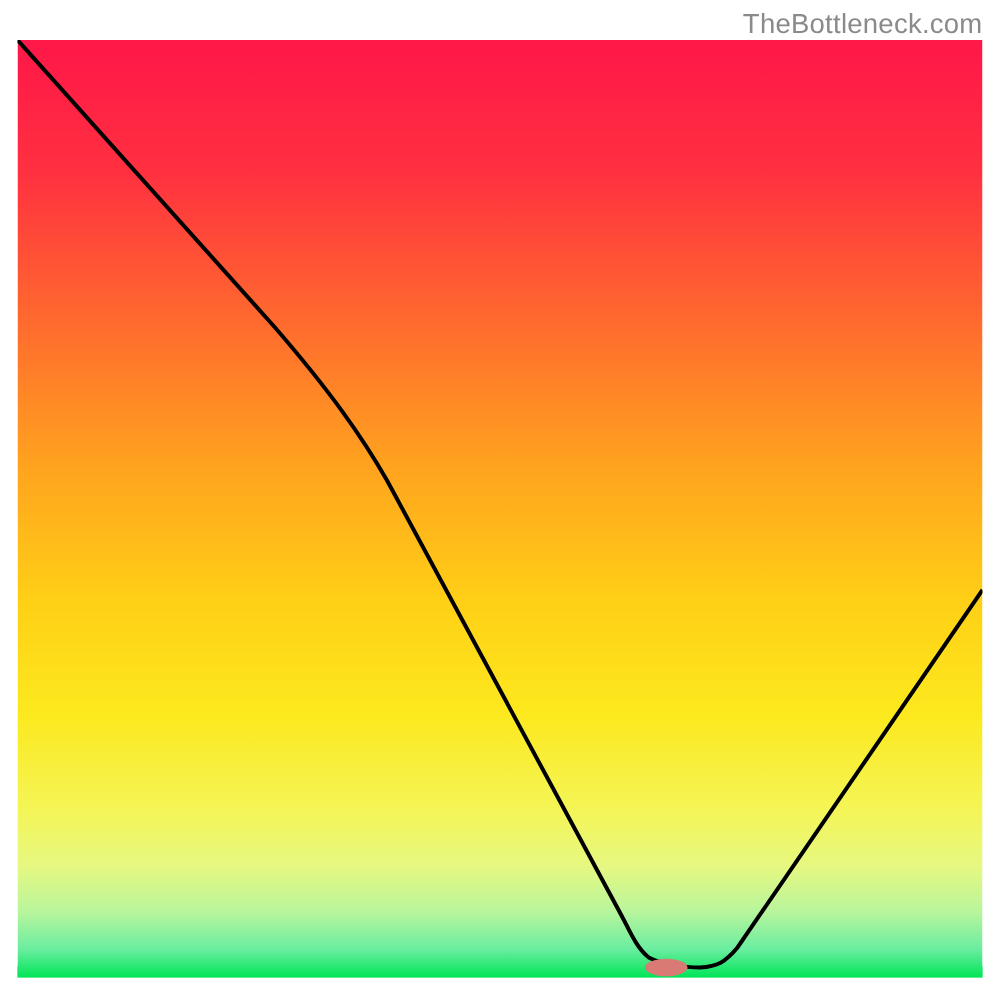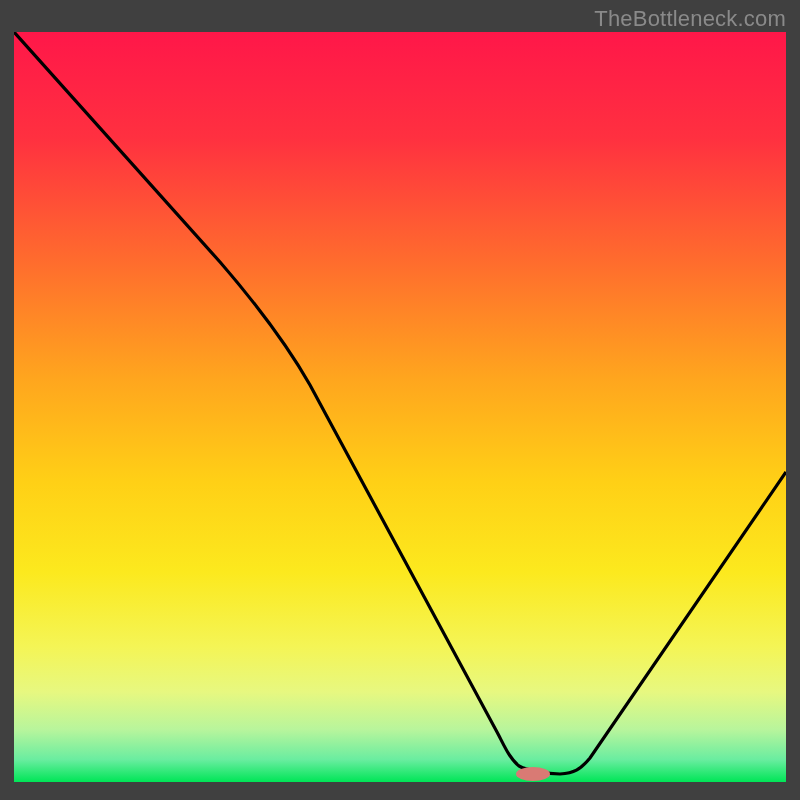--- a/index.html
+++ b/index.html
@@ -7,21 +7,21 @@
     padding: 0;
     width: 800px;
     height: 800px;
     background: #000;
     overflow: hidden;
   }
   .container {
     position: relative;
     width: 800px;
     height: 800px;
-    background: #404040;
+    background: #ffffff;
   }
   .watermark {
     position: absolute;
     top: 6px;
     right: 14px;
     color: #8a8a8a;
     font-family: Arial, Helvetica, sans-serif;
     font-size: 22px;
     font-weight: 500;
     letter-spacing: 0.2px;

